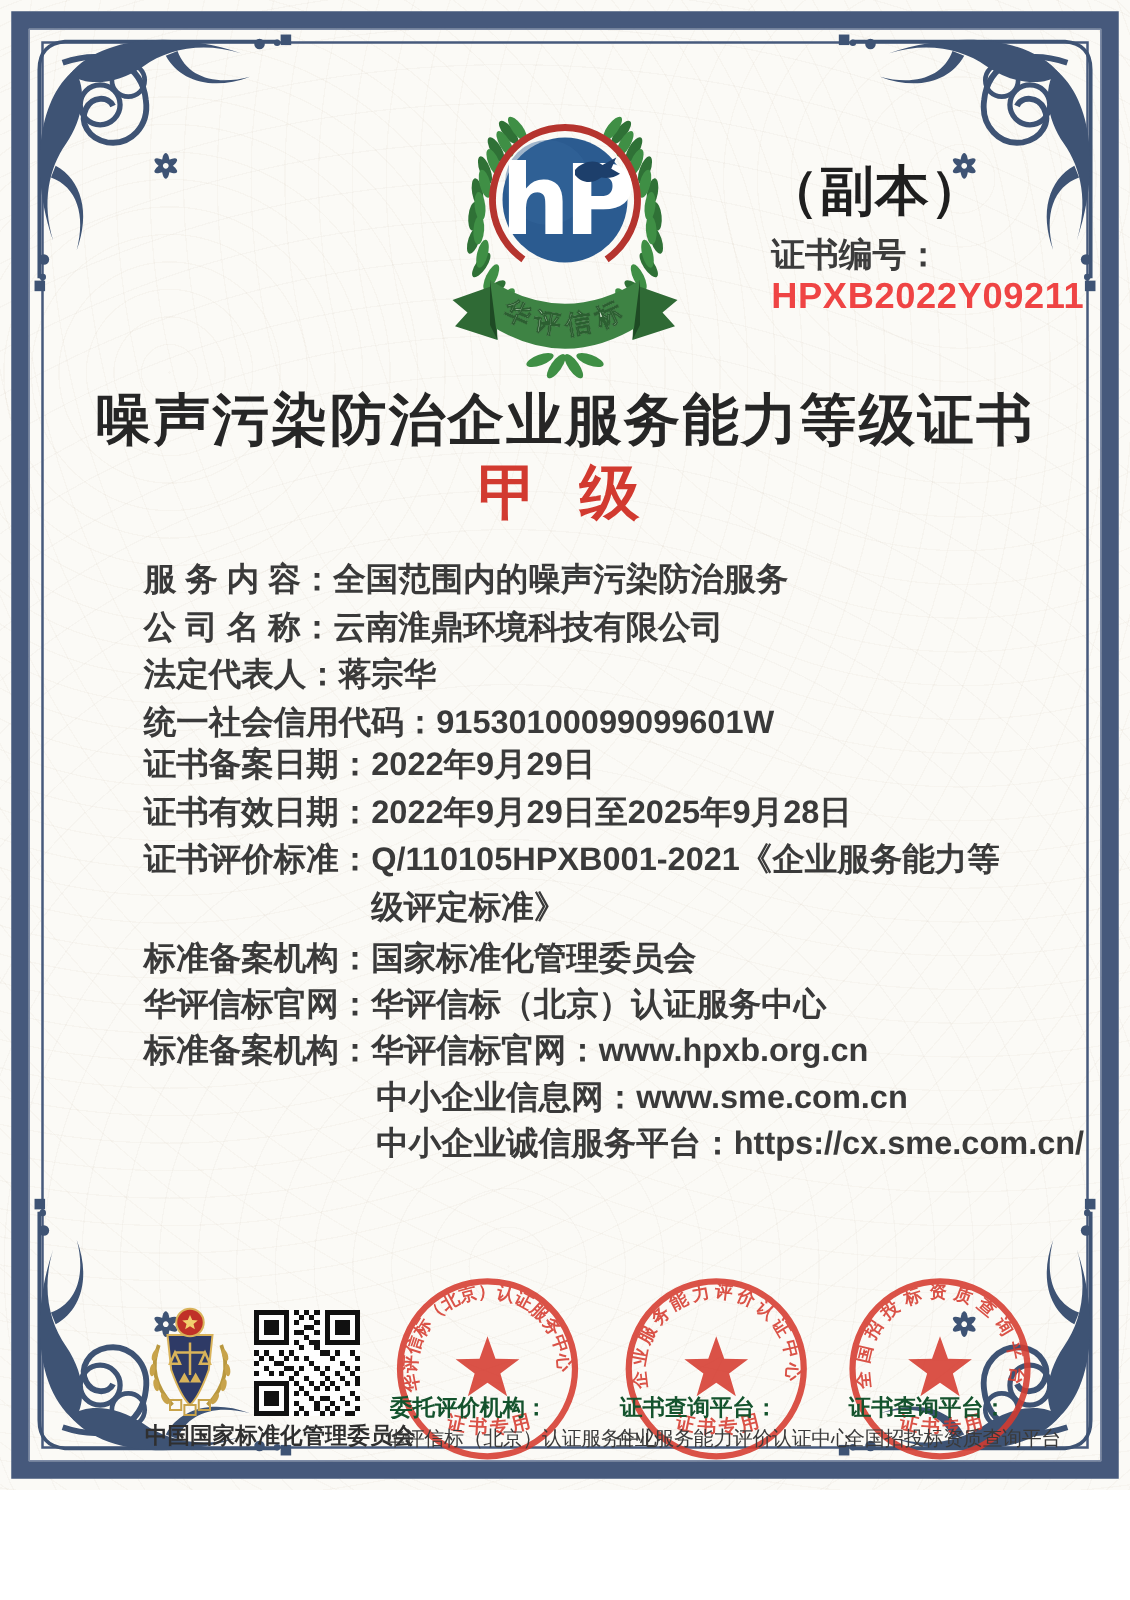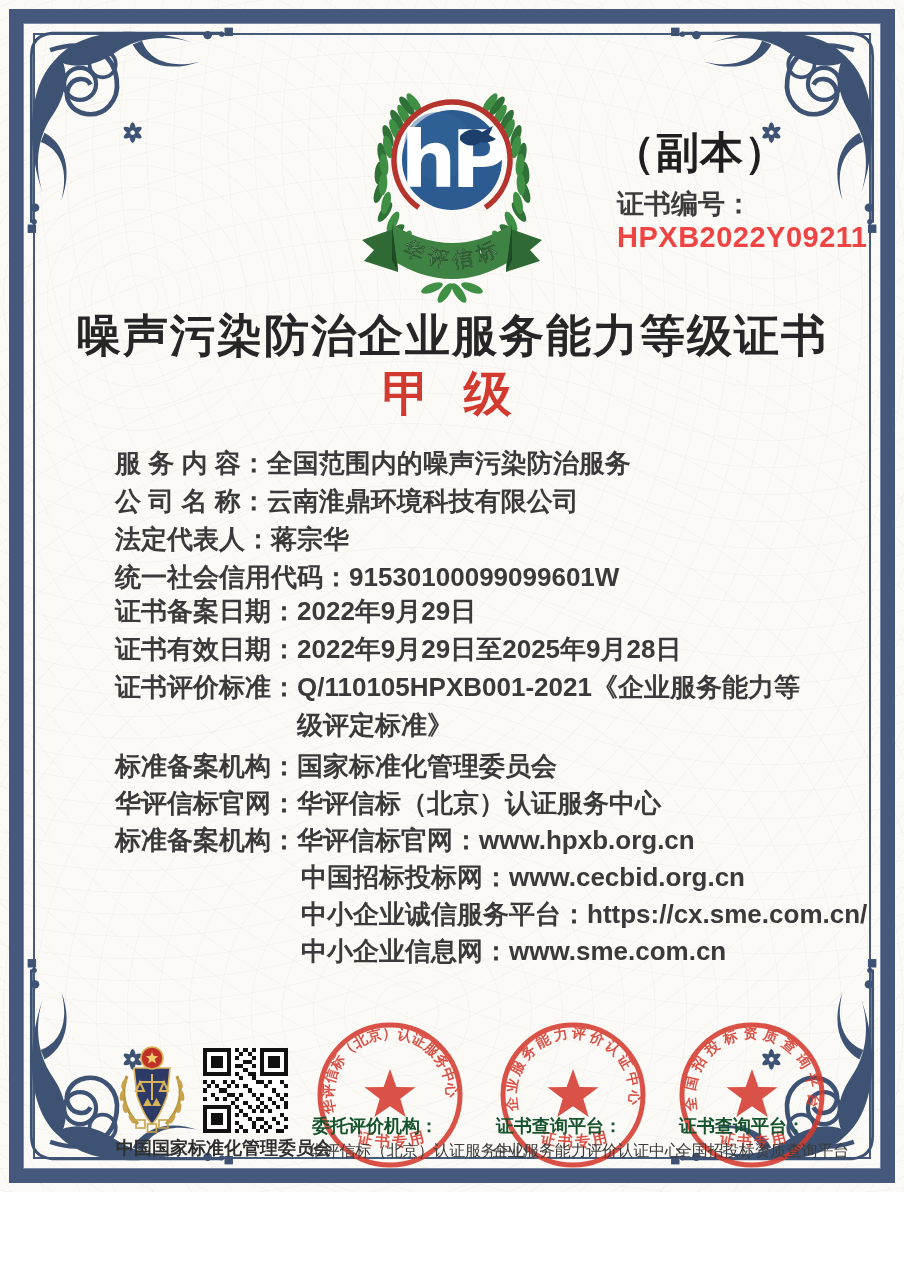--- a/index.html
+++ b/index.html
@@ -287,23 +287,22 @@
         <span class="val">国家标准化管理委员会</span>
       </div>
     <div class="row">
         <span class="lbl">华评信标官网：</span>
         <span class="val">华评信标（北京）认证服务中心</span>
       </div>
     <div class="row">
         <span class="lbl">标准备案机构：</span>
         <span class="val">华评信标官网：www.hpxb.org.cn</span>
       </div>
-    <div class="indent">中国招标投标网：www.cecbid.org.cn</div>
+    <div class="indent">中小企业信息网：www.sme.com.cn</div>
     <div class="indent">中小企业诚信服务平台：https://cx.sme.com.cn/</div>
-    <div class="indent">中小企业信息网：www.sme.com.cn</div>
   </div>
 
   <svg class="emblem" viewBox="0 0 80 92">
     <path d="M15,32 Q5,58 26,80" stroke="#b9983f" stroke-width="3" fill="none"></path>
     <path d="M65,32 Q75,58 54,80" stroke="#b9983f" stroke-width="3" fill="none"></path>
     <g fill="#c8a34a">
       <ellipse cx="12" cy="40" rx="2.2" ry="5" transform="rotate(20 12 40)"></ellipse>
         <ellipse cx="10" cy="52" rx="2.2" ry="5" transform="rotate(8 10 52)"></ellipse>
       <ellipse cx="13" cy="64" rx="2.2" ry="5" transform="rotate(-12 13 64)"></ellipse>
         <ellipse cx="20" cy="75" rx="2.2" ry="5" transform="rotate(-32 20 75)"></ellipse>

